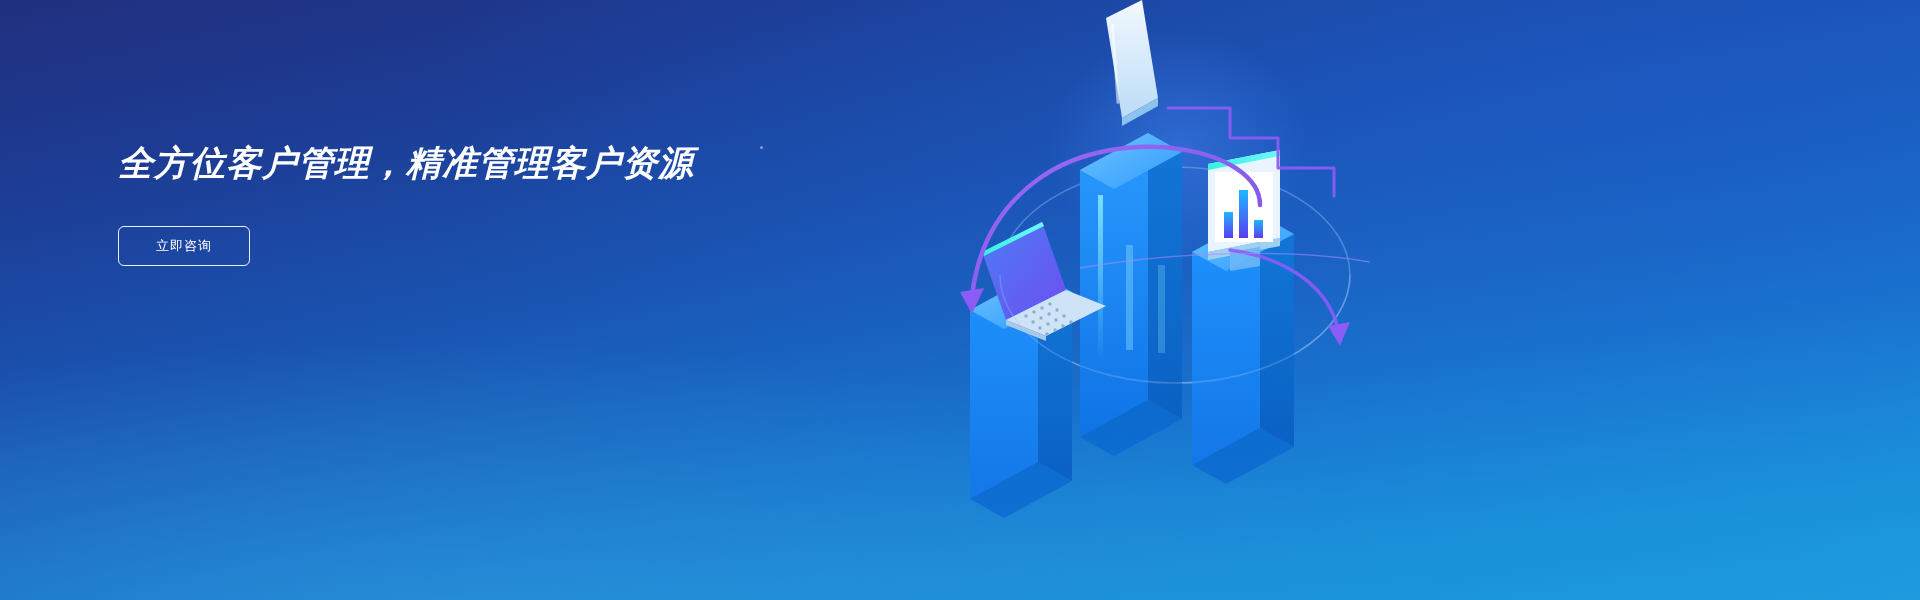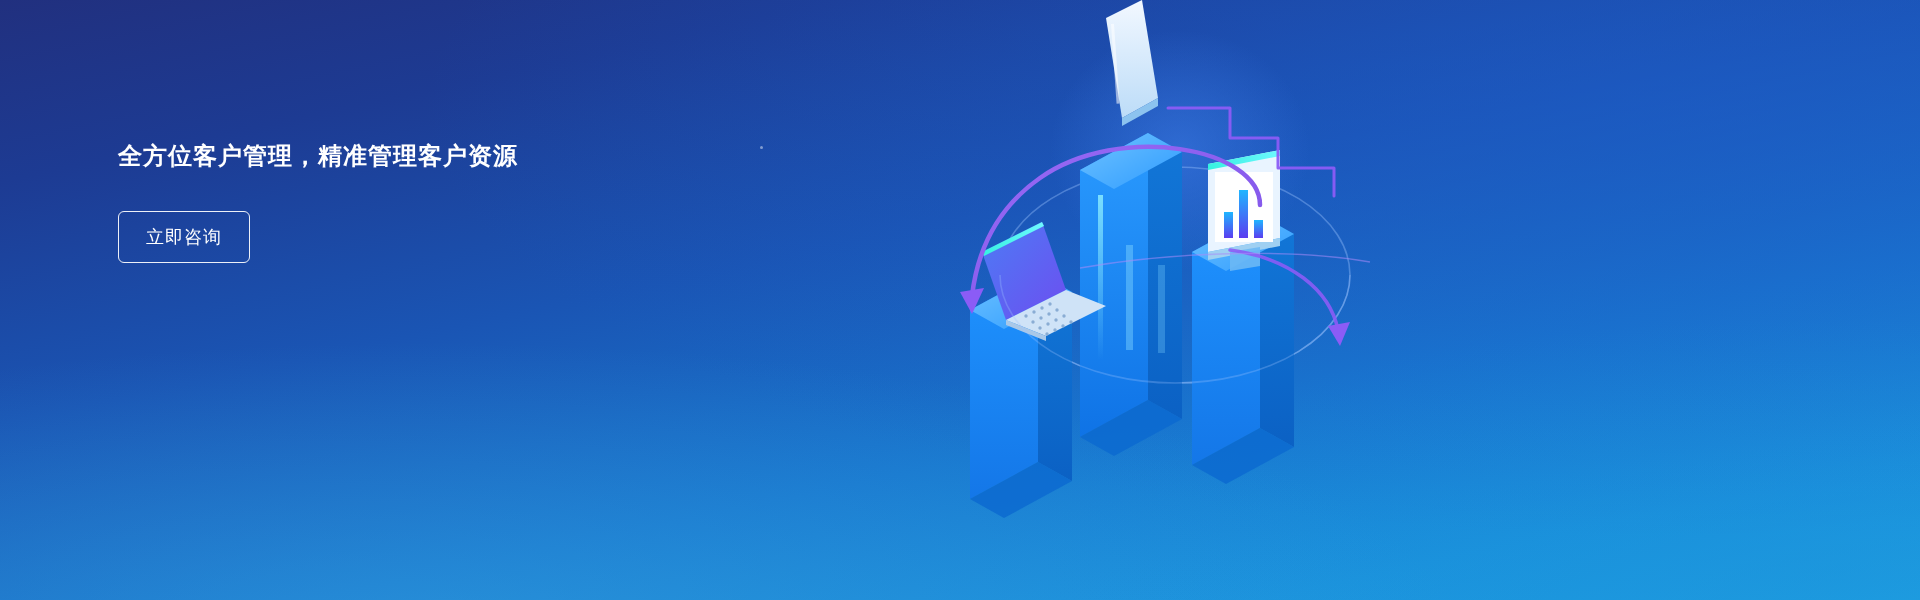--- a/index.html
+++ b/index.html
@@ -30,45 +30,46 @@
   }
 
   
   .copy {
     position:absolute;
     left:118px; top:140px;
     width:560px;
     color:#ffffff;
   }
   .headline {
-    font-size:24px;
+    font-size:35px;
     font-weight:bold;
     letter-spacing:1px;
     line-height:1.3;
     color:#ffffff;
     white-space:nowrap;
+    font-style:italic;
   }
   .subcopy {
     margin-top:18px;
     font-size:15px;
     line-height:1.65;
     color:#e8f0ff;
     width:485px;
     letter-spacing:0.4px;
   }
   .cta {
     display:inline-flex;
     align-items:center;
     justify-content:center;
     margin-top:40px;
-    width:132px; height:52px;
+    width:132px; height:40px;
     border:1px solid rgba(255,255,255,0.92);
     border-radius:6px;
     color:#ffffff;
-    font-size:18px;
+    font-size:13px;
     letter-spacing:1px;
     background:transparent;
     cursor:pointer;
     text-decoration:none;
   }
 
   
   .sparkle {
     position:absolute;
     left:760px; top:146px;

